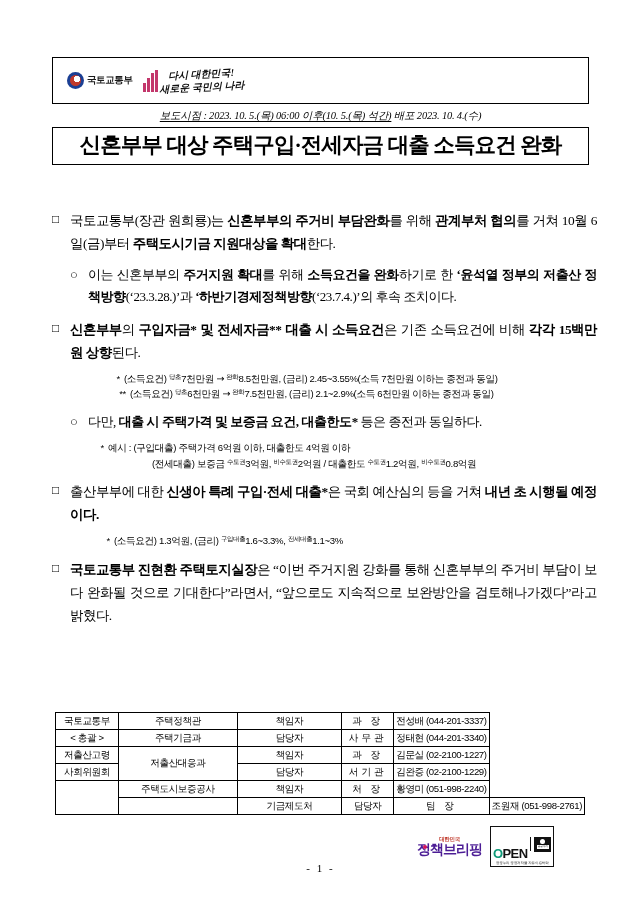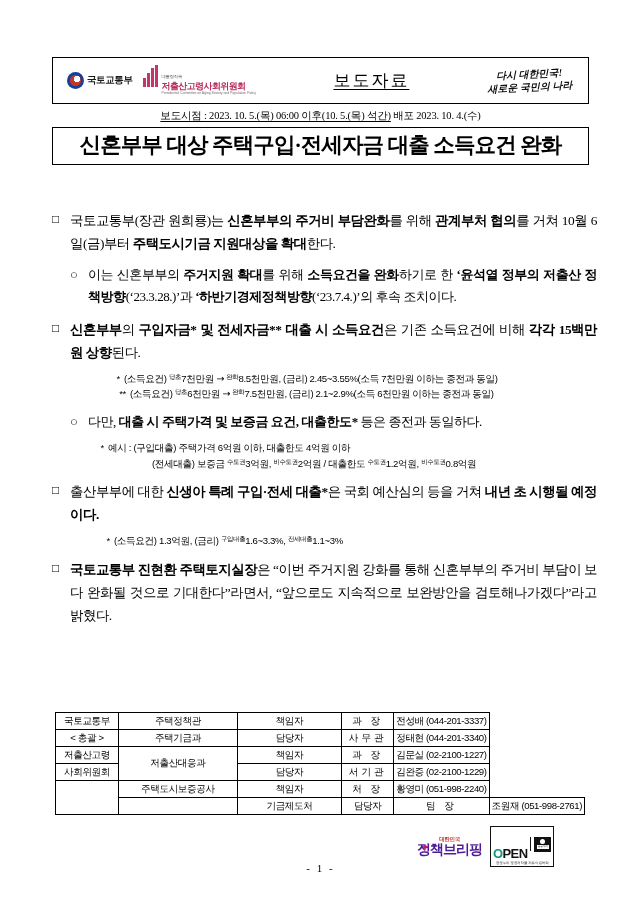--- a/index.html
+++ b/index.html
@@ -83,21 +83,21 @@
     font-style: italic; font-weight: bold;
     font-size: 10px; line-height: 1.25;
     text-align: center; color: #111;
     transform: rotate(-3deg);
     white-space: nowrap;
   }
 
   
   .embargo {
     position: absolute; left: 0; top: 109px; width: 641px;
-    text-align: center; font-size: 10.5px; letter-spacing: -0.2px;
+    text-align: center; font-size: 10.5px; letter-spacing: -0.2px; font-style: italic;
   }
   .embargo .ul { text-decoration: underline; text-underline-offset: 2px; }
 
   
   .title-box {
     position: absolute; left: 52px; top: 127px;
     width: 537px;
     border: 1.8px solid #000;
     padding: 4px 8px 5px 8px;
   }
@@ -245,28 +245,22 @@
         <span class="molit-mark"></span>
         <span class="molit-text">국토교통부</span>
       </div>
       <div class="pc-logo">
         <span class="pc-bars">
             <i></i>
             <i></i>
             <i></i>
             <i></i>
           </span>
-        <span class="pc-txtblock">
-          <span class="pc-top">대통령직속</span>
-          <div class="pc-main">저출산고령사회위원회</div>
-          <div class="pc-sub">Presidential Committee on Aging Society and Population Policy</div>
-        </span>
-      </div>
-    </div>
-    <div class="header-center">보도자료</div>
+      </div>
+    </div>
     <div class="header-slogan">
       <div>다시 대한민국!</div>
       <div>새로운 국민의 나라</div>
     </div>
   </div>
 
   <div class="embargo">
     <span class="ul">보도시점 : 2023. 10. 5.(목) 06:00 이후(10. 5.(목) 석간)</span>
     <span>배포  2023. 10. 4.(수)</span>
   </div>

